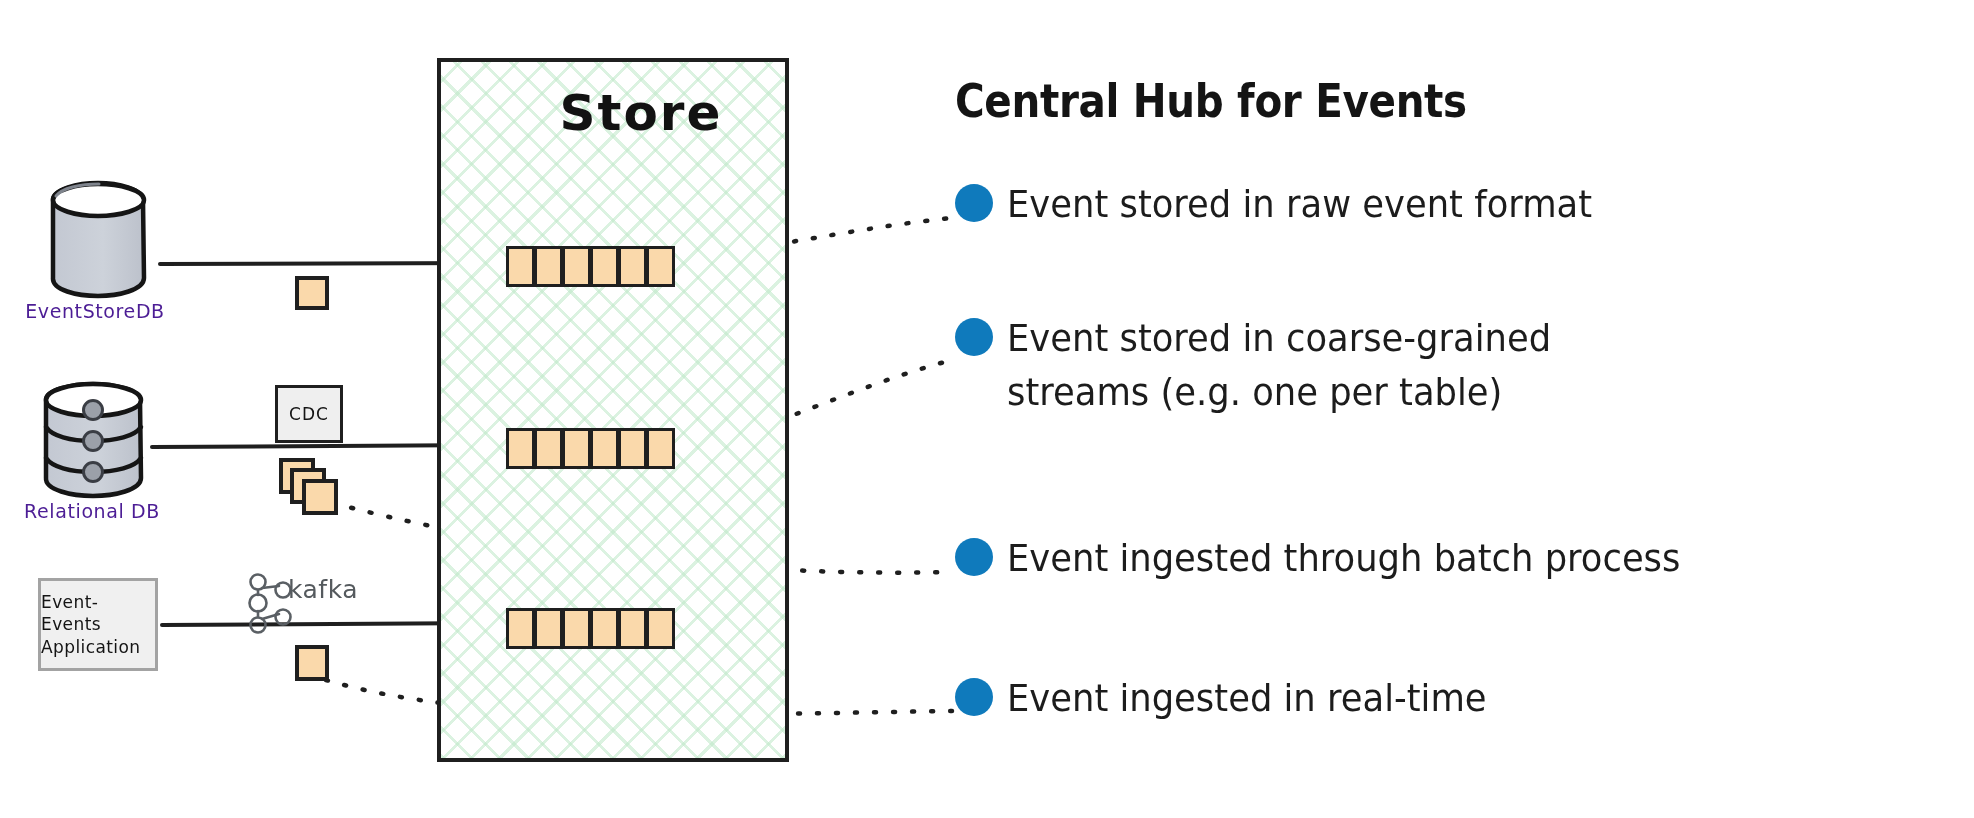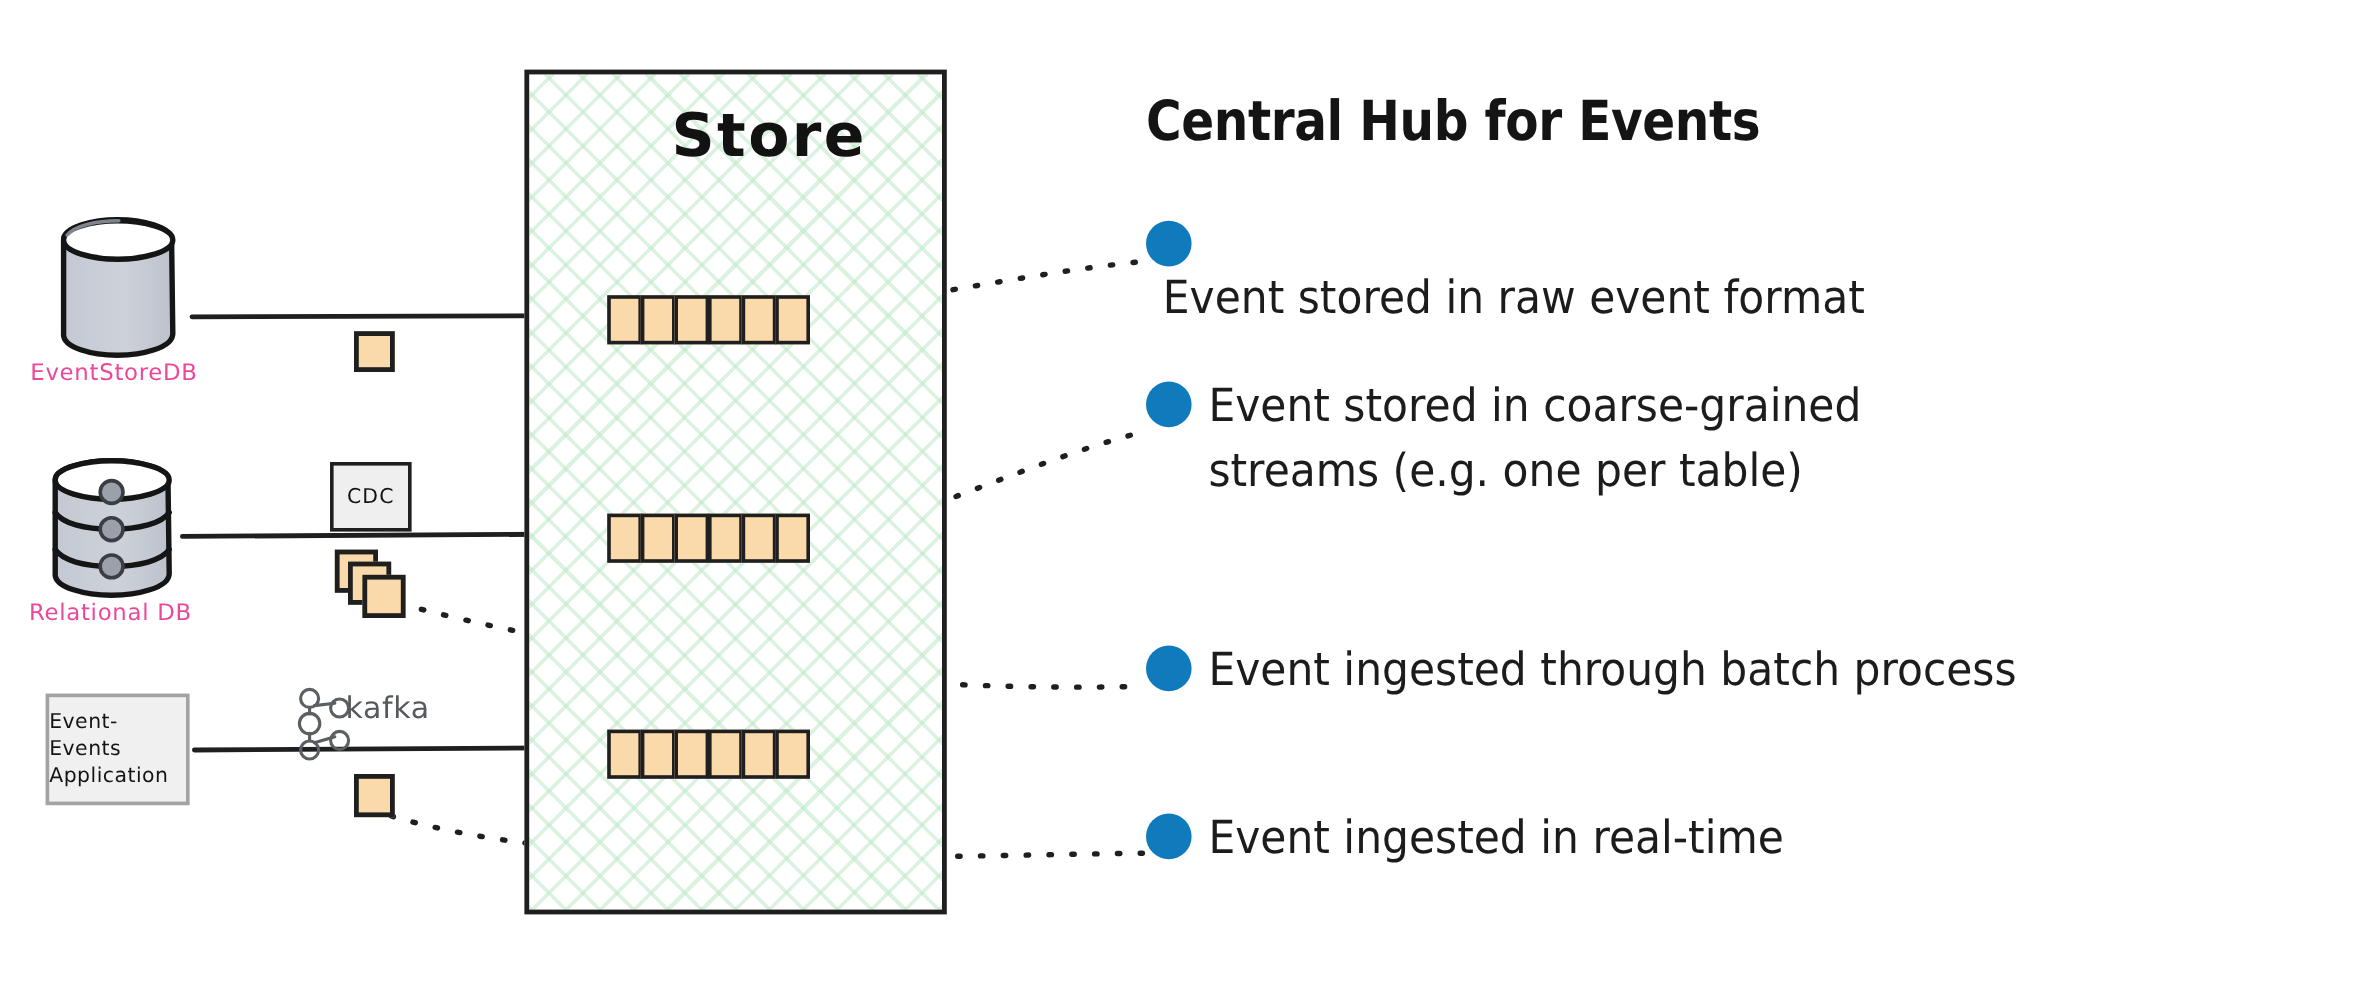--- a/index.html
+++ b/index.html
@@ -20,21 +20,21 @@
     left: 0; top: 0;
     width: 1974px;
     height: 818px;
   }
 
   
   .src-label {
     position: absolute;
     font-family: "DejaVu Sans", sans-serif;
     font-size: 19px;
-    color: #ec4899;
+    color: #4c1d95;
     letter-spacing: 0.6px;
     white-space: nowrap;
     text-align: center;
   }
 
   .app-box {
     position: absolute;
     left: 38px;
     top: 578px;
     width: 120px;
@@ -294,21 +294,21 @@
     <div class="cell"></div>
     <div class="cell"></div>
     <div class="cell"></div>
     <div class="cell"></div>
   </div>
 </div>
 
 <div id="text-panel">
   <div id="panel-title">Central Hub for Events</div>
 
-  <div class="bullet-row" style="top:104px;flex-direction:column;">
+  <div class="bullet-row" style="top:104px;">
     <div class="bullet-dot"></div>
     <div class="bullet-text">Event stored in raw event format</div>
   </div>
 
   <div class="bullet-row" style="top:238px;">
     <div class="bullet-dot"></div>
     <div class="bullet-text">Event stored in coarse-grained
 streams (e.g. one per table)</div>
   </div>
 

